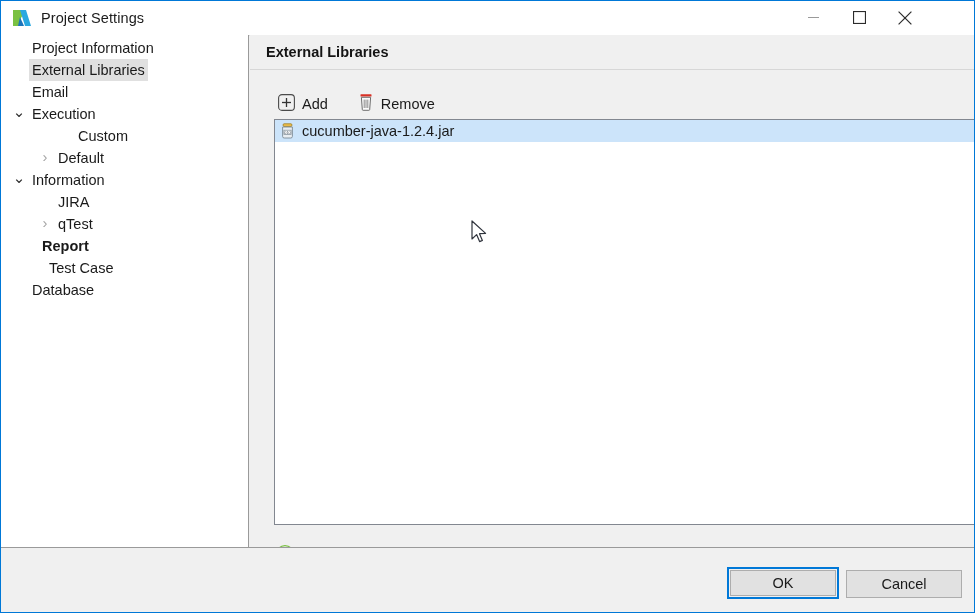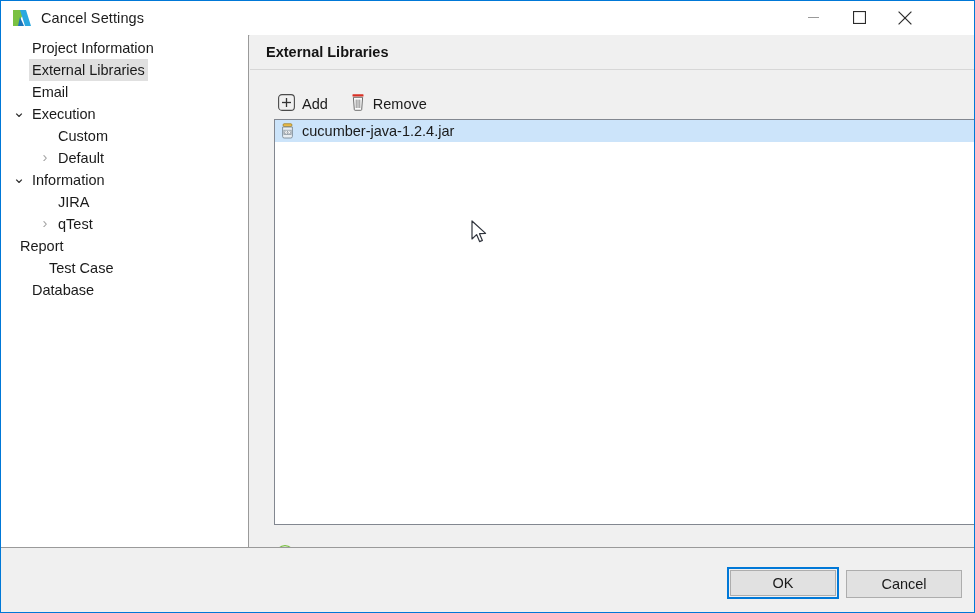--- a/index.html
+++ b/index.html
@@ -123,20 +123,21 @@
   }
 
   
   #lib-toolbar {
     position: absolute;
     left: 24px;
     top: 55px;
     height: 28px;
     display: flex;
     align-items: center;
+    gap: 8px;
   }
   .tbtn {
     display: flex;
     align-items: center;
     height: 26px;
     padding: 0 4px;
     cursor: default;
   }
   .tbtn + .tbtn { margin-left: 14px; }
   .tbtn .tbtn-label {
@@ -244,21 +245,21 @@
 
   <div id="titlebar">
     <div id="title-icon">
       <svg width="20" height="20" viewBox="0 0 20 20">
         <polygon points="1,2 8,2 8,18 1,18" fill="#7ac143"></polygon>
         <polygon points="8,2 14,2 4,18 1,18" fill="#7ac143"></polygon>
         <polygon points="8,2 14,2 19,18 13,18" fill="#29a8e0"></polygon>
         <polygon points="8,9 12,18 6,18" fill="#1b75bb"></polygon>
       </svg>
     </div>
-    <div id="title-text">Cancel Settings</div>
+    <div id="title-text">Project Settings</div>
 
     <div class="wbtn" id="btn-min">
       <svg width="11" height="11" viewBox="0 0 11 11">
         <rect x="0" y="5" width="11" height="1" fill="#9a9a9a"></rect>
       </svg>
     </div>
     <div class="wbtn" id="btn-max">
       <svg width="13" height="13" viewBox="0 0 13 13">
         <rect x="0.5" y="0.5" width="12" height="12" fill="none" stroke="#2b2b2b" stroke-width="1.2"></rect>
       </svg>
@@ -280,39 +281,39 @@
           <span class="tree-label" style="margin-left: 28px;">External Libraries</span>
         </div>
         <div class="tree-item">
           <span class="tree-label" style="margin-left: 28px;">Email</span>
         </div>
         <div class="tree-item">
           <span class="chev" style="left: 11px; color: rgb(43, 43, 43); font-size: 15px; top: 1px;">⌄</span>
           <span class="tree-label" style="margin-left: 28px;">Execution</span>
         </div>
         <div class="tree-item">
-          <span class="tree-label" style="margin-left: 54px;">Custom</span>
+          <span class="tree-label" style="margin-left: 74px;">Custom</span>
         </div>
         <div class="tree-item">
           <span class="chev" style="left: 37px; color: rgb(166, 166, 166); font-size: 15px; top: 2px;">›</span>
           <span class="tree-label" style="margin-left: 54px;">Default</span>
         </div>
         <div class="tree-item">
           <span class="chev" style="left: 11px; color: rgb(43, 43, 43); font-size: 15px; top: 1px;">⌄</span>
           <span class="tree-label" style="margin-left: 28px;">Information</span>
         </div>
         <div class="tree-item">
           <span class="tree-label" style="margin-left: 54px;">JIRA</span>
         </div>
         <div class="tree-item">
           <span class="chev" style="left: 37px; color: rgb(166, 166, 166); font-size: 15px; top: 2px;">›</span>
           <span class="tree-label" style="margin-left: 54px;">qTest</span>
         </div>
         <div class="tree-item">
-          <span class="tree-label" style="margin-left: 16px;">Report</span>
+          <span class="tree-label" style="margin-left: 38px; font-weight: bold;">Report</span>
         </div>
         <div class="tree-item">
           <span class="tree-label" style="margin-left: 45px;">Test Case</span>
         </div>
         <div class="tree-item">
           <span class="tree-label" style="margin-left: 28px;">Database</span>
         </div>
       </div>
   </div>
 

